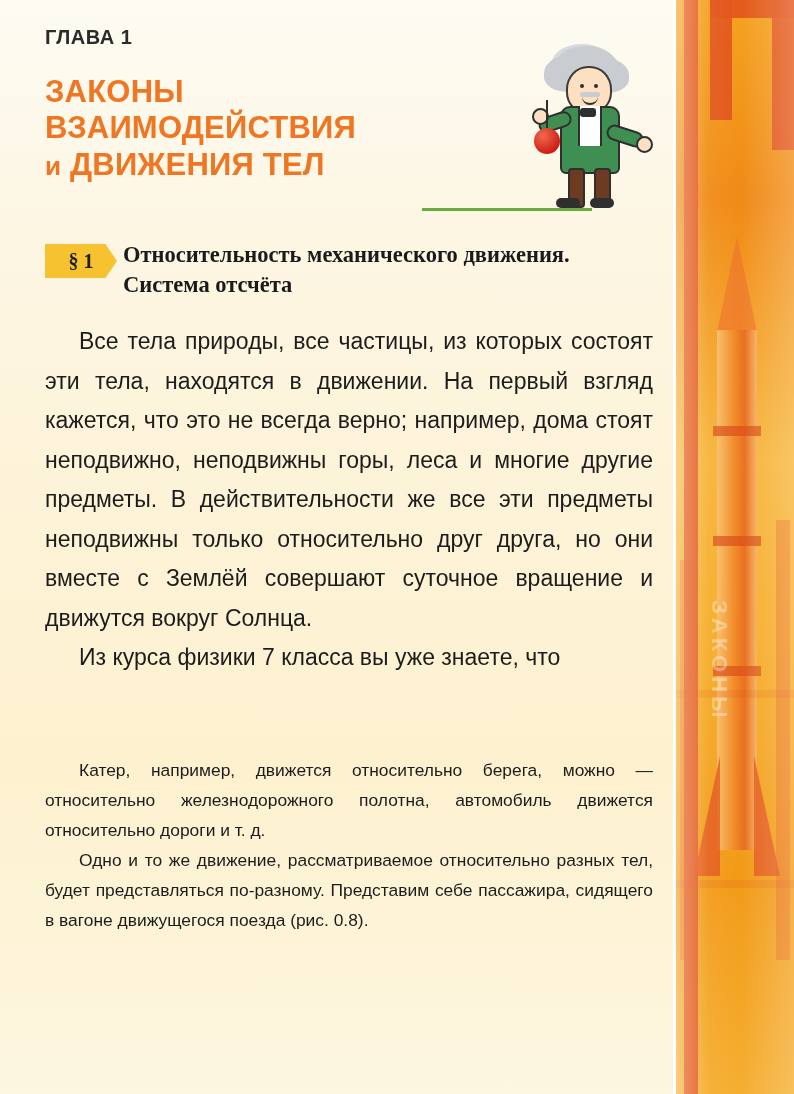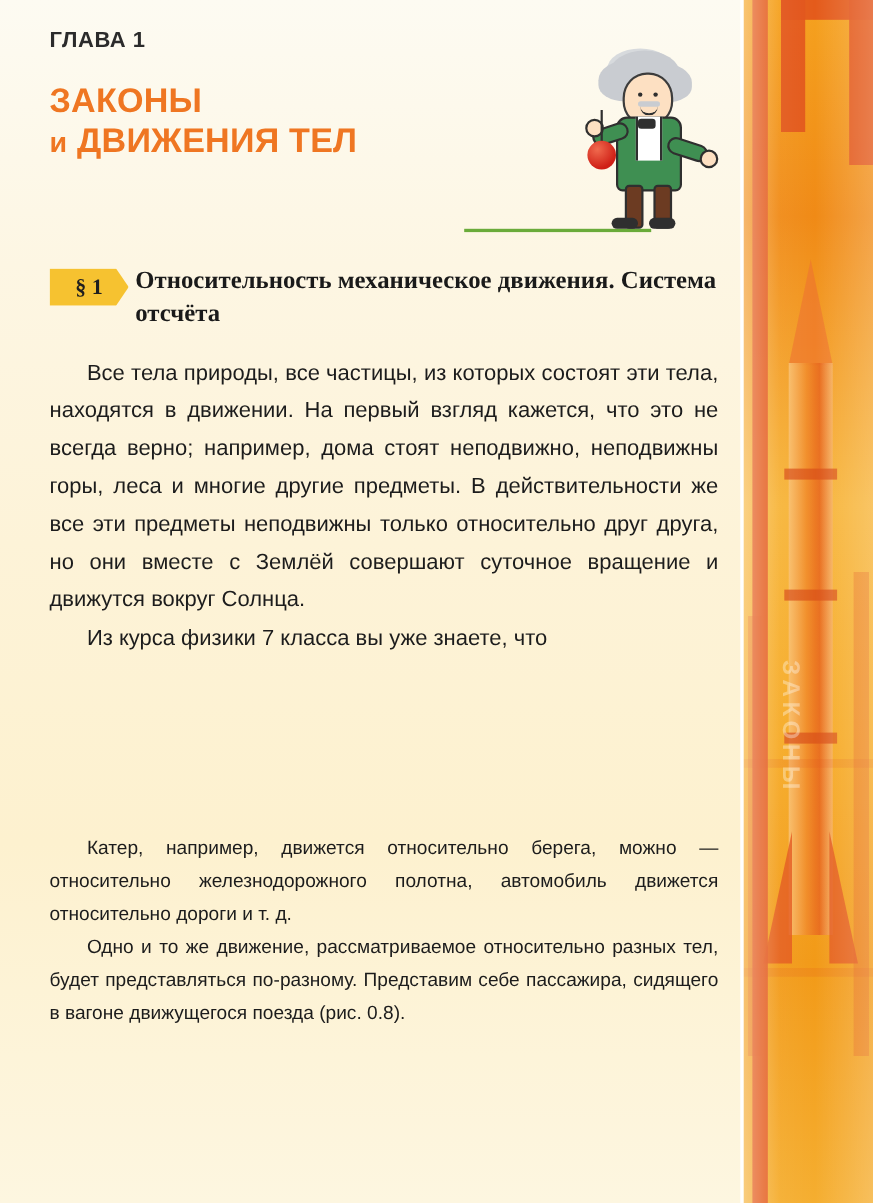--- a/index.html
+++ b/index.html
@@ -258,21 +258,21 @@
     line-height: 1.32;
     color: #1a1a1a;
   }
 
   
   .body-text {
     position: absolute;
     left: 45px;
     top: 322px;
     width: 608px;
-    font-size: 20px;
+    font-size: 23px;
     line-height: 1.72;
     color: #1c1c1c;
     text-align: justify;
   }
   .body-text p {
     margin: 0 0 0px 0;
     text-indent: 34px;
   }
 
   
@@ -355,20 +355,21 @@
     <div class="sheen"></div>
   </div>
   <div class="strip-divider"></div>
 
   <div class="content">
 
     <div class="chapter-label">ГЛАВА 1</div>
 
     <div class="chapter-title">
       <div>ЗАКОНЫ</div>
+      <div>ВЗАИМОДЕЙСТВИЯ</div>
       <div>
         <span class="small">и</span>
         <span>ДВИЖЕНИЯ ТЕЛ</span>
       </div>
     </div>
     <div class="title-rule"></div>
 
     <div class="einstein">
       <div class="e-hair"></div>
       <div class="e-face">
@@ -387,21 +388,21 @@
       <div class="e-string"></div>
       <div class="e-ball"></div>
       <div class="e-leg-l"></div>
       <div class="e-leg-r"></div>
       <div class="e-shoe-l"></div>
       <div class="e-shoe-r"></div>
     </div>
 
     <div class="section-head">
       <div class="para-badge">§ 1</div>
-      <div class="section-title">Относительность механическое движения. Система отсчёта</div>
+      <div class="section-title">Относительность механического движения. Система отсчёта</div>
     </div>
 
     <div class="body-text">
       <p>Все тела природы, все частицы, из которых состоят эти тела, находятся в движении. На первый взгляд кажется, что это не всегда верно; например, дома стоят неподвижно, неподвижны горы, леса и многие другие предметы. В действительности же все эти предметы неподвижны только относительно друг друга, но они вместе с Землёй совершают суточное вращение и движутся вокруг Солнца.</p>
       <p>Из курса физики 7 класса вы уже знаете, что</p>
     </div>
 
 
     <div class="body-text-2">
       <p>Катер, например, движется относительно берега, можно — относительно железнодорожного полотна, автомобиль движется относительно дороги и т. д.</p>

